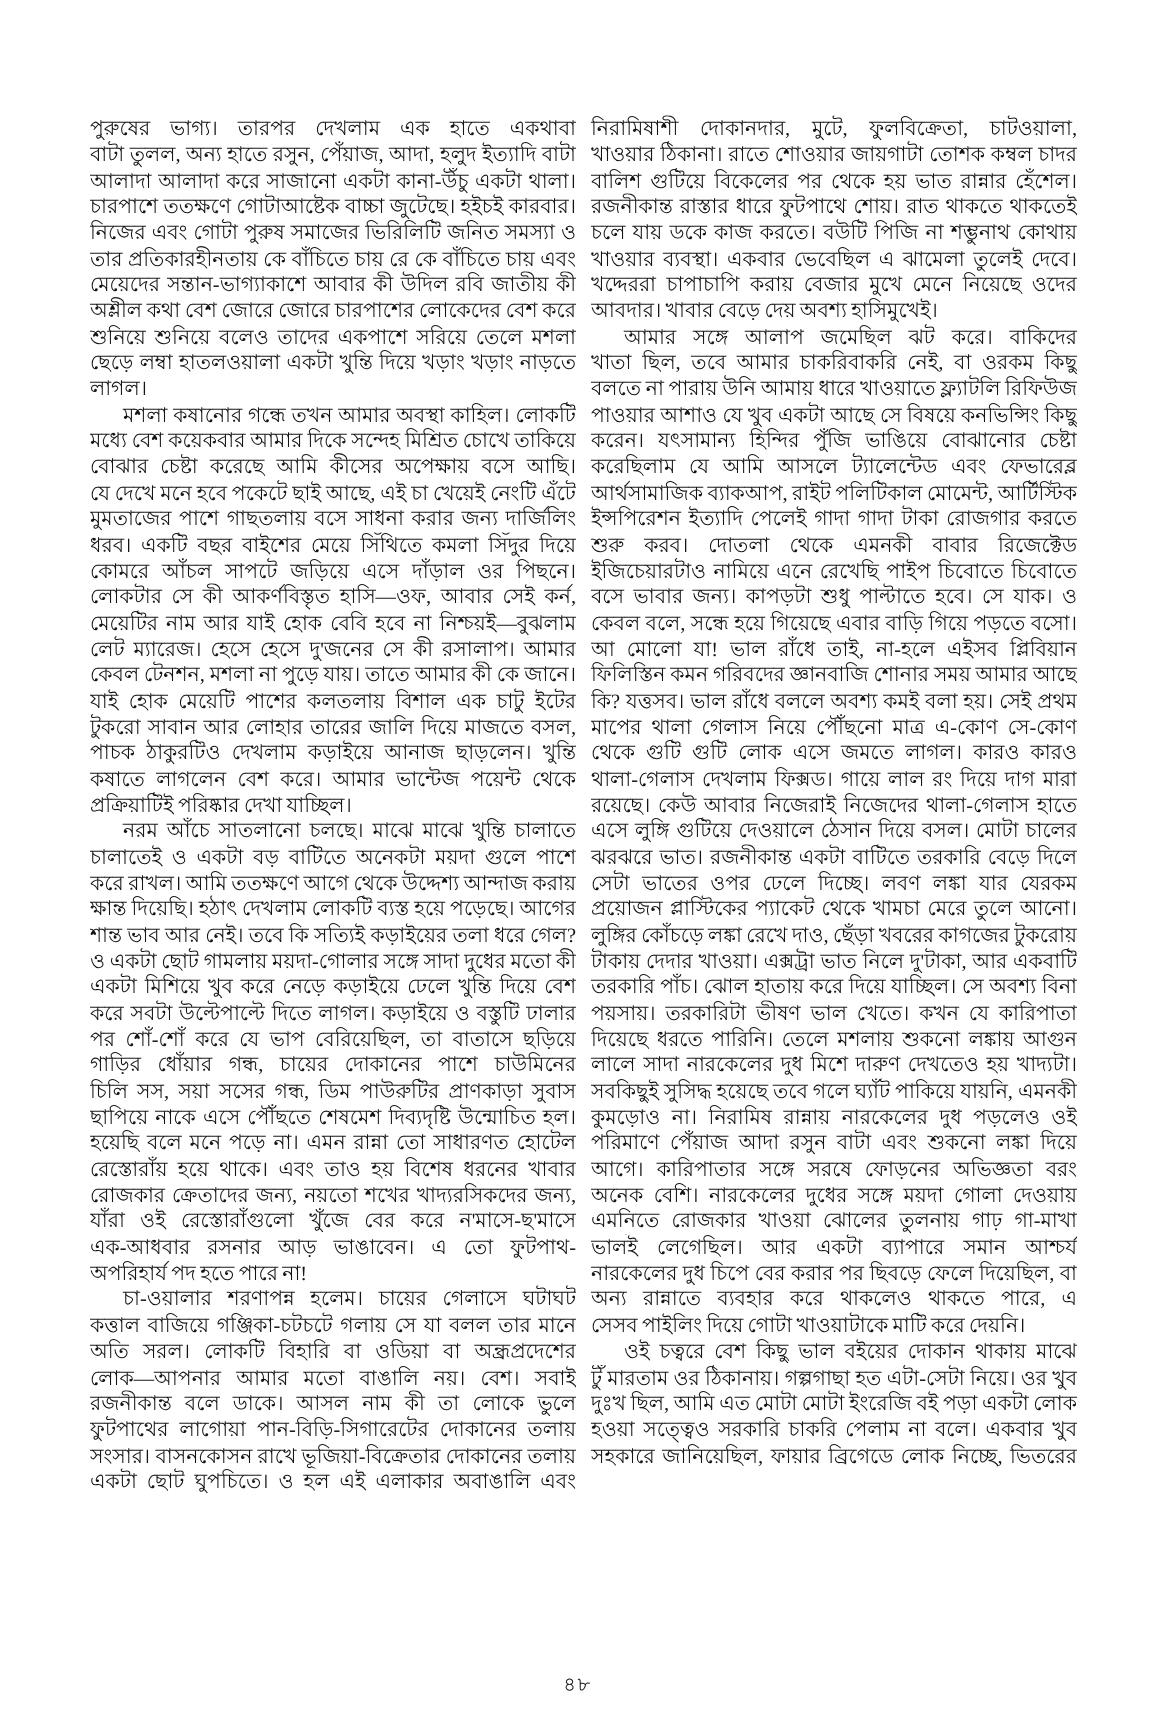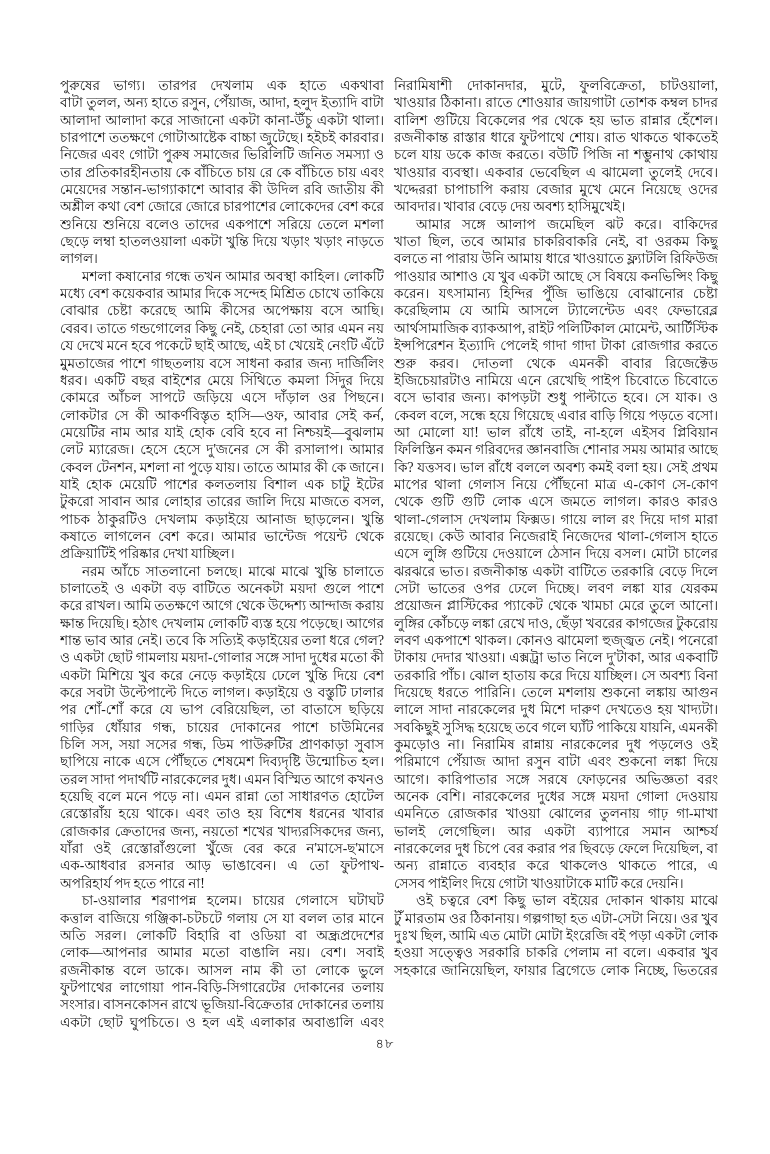--- a/index.html
+++ b/index.html
@@ -39,21 +39,21 @@
     word-spacing: -0.5px;
   }
   .line.pend {
     text-align-last: left;
   }
   .line.indent {
     text-indent: 22px;
   }
   .page-number {
     position: absolute;
-    top: 1034px;
+    top: 1113px;
     left: 0;
     width: 100%;
     text-align: center;
     font-size: 13px;
     letter-spacing: 1px;
   }
 </style>
 </head>
 <body>
 
@@ -67,21 +67,20 @@
         <div class="line">নিজের এবং গোটা পুরুষ সমাজের ভিরিলিটি জনিত সমস্যা ও</div>
         <div class="line">তার প্রতিকারহীনতায় কে বাঁচিতে চায় রে কে বাঁচিতে চায় এবং</div>
         <div class="line">মেয়েদের সন্তান-ভাগ্যাকাশে আবার কী উদিল রবি জাতীয় কী সব</div>
         <div class="line">অশ্লীল কথা বেশ জোরে জোরে চারপাশের লোকেদের বেশ করে</div>
         <div class="line">শুনিয়ে শুনিয়ে বলেও তাদের একপাশে সরিয়ে তেলে মশলা</div>
         <div class="line">ছেড়ে লম্বা হাতলওয়ালা একটা খুন্তি দিয়ে খড়াং খড়াং নাড়তে</div>
         <div class="line pend">লাগল।</div>
         <div class="line indent">মশলা কষানোর গন্ধে তখন আমার অবস্থা কাহিল। লোকটি এর</div>
         <div class="line">মধ্যে বেশ কয়েকবার আমার দিকে সন্দেহ মিশ্রিত চোখে তাকিয়ে</div>
         <div class="line">বোঝার চেষ্টা করেছে আমি কীসের অপেক্ষায় বসে আছি। চেহারা</div>
-        <div class="line">বেরব। তাতে গন্ডগোলের কিছু নেই, চেহারা তো আর এমন নয়</div>
         <div class="line">যে দেখে মনে হবে পকেটে ছাই আছে, এই চা খেয়েই নেংটি এঁটে</div>
         <div class="line">মুমতাজের পাশে গাছতলায় বসে সাধনা করার জন্য দার্জিলিং মেল</div>
         <div class="line">ধরব। একটি বছর বাইশের মেয়ে সিঁথিতে কমলা সিঁদুর দিয়ে</div>
         <div class="line">কোমরে আঁচল সাপটে জড়িয়ে এসে দাঁড়াল ওর পিছনে।</div>
         <div class="line">লোকটার সে কী আকর্ণবিস্তৃত হাসি—ওফ, আবার সেই কর্ন,</div>
         <div class="line">মেয়েটির নাম আর যাই হোক বেবি হবে না নিশ্চয়ই—বুঝলাম</div>
         <div class="line">লেট ম্যারেজ। হেসে হেসে দু'জনের সে কী রসালাপ। আমার</div>
         <div class="line">কেবল টেনশন, মশলা না পুড়ে যায়। তাতে আমার কী কে জানে।</div>
         <div class="line">যাই হোক মেয়েটি পাশের কলতলায় বিশাল এক চাটু ইটের</div>
         <div class="line">টুকরো সাবান আর লোহার তারের জালি দিয়ে মাজতে বসল, আর</div>
@@ -93,21 +92,20 @@
         <div class="line">করে রাখল। আমি ততক্ষণে আগে থেকে উদ্দেশ্য আন্দাজ করায়</div>
         <div class="line">ক্ষান্ত দিয়েছি। হঠাৎ দেখলাম লোকটি ব্যস্ত হয়ে পড়েছে। আগের</div>
         <div class="line">শান্ত ভাব আর নেই। তবে কি সত্যিই কড়াইয়ের তলা ধরে গেল?</div>
         <div class="line">ও একটা ছোট গামলায় ময়দা-গোলার সঙ্গে সাদা দুধের মতো কী</div>
         <div class="line">একটা মিশিয়ে খুব করে নেড়ে কড়াইয়ে ঢেলে খুন্তি দিয়ে বেশ</div>
         <div class="line">করে সবটা উল্টেপাল্টে দিতে লাগল। কড়াইয়ে ও বস্তুটি ঢালার</div>
         <div class="line">পর শোঁ-শোঁ করে যে ভাপ বেরিয়েছিল, তা বাতাসে ছড়িয়ে</div>
         <div class="line">গাড়ির ধোঁয়ার গন্ধ, চায়ের দোকানের পাশে চাউমিনের দোকানের</div>
         <div class="line">চিলি সস, সয়া সসের গন্ধ, ডিম পাউরুটির প্রাণকাড়া সুবাস</div>
         <div class="line">ছাপিয়ে নাকে এসে পৌঁছতে শেষমেশ দিব্যদৃষ্টি উন্মোচিত হল।</div>
-        <div class="line">তরল সাদা পদার্থটি নারকেলের দুধ। এমন বিস্মিত আগে কখনও</div>
         <div class="line">হয়েছি বলে মনে পড়ে না। এমন রান্না তো সাধারণত হোটেল</div>
         <div class="line">রেস্তোরাঁয় হয়ে থাকে। এবং তাও হয় বিশেষ ধরনের খাবার</div>
         <div class="line">রোজকার ক্রেতাদের জন্য, নয়তো শখের খাদ্যরসিকদের জন্য,</div>
         <div class="line">যাঁরা ওই রেস্তোরাঁগুলো খুঁজে বের করে ন'মাসে-ছ'মাসে</div>
         <div class="line">এক-আধবার রসনার আড় ভাঙাবেন। এ তো ফুটপাথ-কুইজিনের</div>
         <div class="line pend">অপরিহার্য পদ হতে পারে না!</div>
         <div class="line indent">চা-ওয়ালার শরণাপন্ন হলেম। চায়ের গেলাসে ঘটাঘট চামচের</div>
         <div class="line">কত্তাল বাজিয়ে গঞ্জিকা-চটচটে গলায় সে যা বলল তার মানে</div>
         <div class="line">অতি সরল। লোকটি বিহারি বা ওডিয়া বা অন্ধ্রপ্রদেশের</div>
         <div class="line">লোক—আপনার আমার মতো বাঙালি নয়। বেশ। সবাই</div>
@@ -142,23 +140,23 @@
         <div class="line">কি? যত্তসব। ভাল রাঁধে বললে অবশ্য কমই বলা হয়। সেই প্রথম</div>
         <div class="line">মাপের থালা গেলাস নিয়ে পৌঁছনো মাত্র এ-কোণ সে-কোণ</div>
         <div class="line">থেকে গুটি গুটি লোক এসে জমতে লাগল। কারও কারও</div>
         <div class="line">থালা-গেলাস দেখলাম ফিক্সড। গায়ে লাল রং দিয়ে দাগ মারা</div>
         <div class="line">রয়েছে। কেউ আবার নিজেরাই নিজেদের থালা-গেলাস হাতে</div>
         <div class="line">এসে লুঙ্গি গুটিয়ে দেওয়ালে ঠেসান দিয়ে বসল। মোটা চালের</div>
         <div class="line">ঝরঝরে ভাত। রজনীকান্ত একটা বাটিতে তরকারি বেড়ে দিলে বউ</div>
         <div class="line">সেটা ভাতের ওপর ঢেলে দিচ্ছে। লবণ লঙ্কা যার যেরকম</div>
         <div class="line">প্রয়োজন প্লাস্টিকের প্যাকেট থেকে খামচা মেরে তুলে আনো।</div>
         <div class="line">লুঙ্গির কোঁচড়ে লঙ্কা রেখে দাও, ছেঁড়া খবরের কাগজের টুকরোয়</div>
-        <div class="line">লবণ একপাশে থাকল। কোনও ঝামেলা হুজ্জ্বত নেই। পনেরো</div>
         <div class="line">টাকায় দেদার খাওয়া। এক্সট্রা ভাত নিলে দু'টাকা, আর একবাটি</div>
         <div class="line">তরকারি পাঁচ। ঝোল হাতায় করে দিয়ে যাচ্ছিল। সে অবশ্য বিনা</div>
+        <div class="line">পয়সায়। তরকারিটা ভীষণ ভাল খেতে। কখন যে কারিপাতা</div>
         <div class="line">দিয়েছে ধরতে পারিনি। তেলে মশলায় শুকনো লঙ্কায় আগুন</div>
         <div class="line">লালে সাদা নারকেলের দুধ মিশে দারুণ দেখতেও হয় খাদ্যটা।</div>
         <div class="line">সবকিছুই সুসিদ্ধ হয়েছে তবে গলে ঘ্যাঁট পাকিয়ে যায়নি, এমনকী</div>
         <div class="line">কুমড়োও না। নিরামিষ রান্নায় নারকেলের দুধ পড়লেও ওই</div>
         <div class="line">পরিমাণে পেঁয়াজ আদা রসুন বাটা এবং শুকনো লঙ্কা দিয়ে খাইনি</div>
         <div class="line">আগে। কারিপাতার সঙ্গে সরষে ফোড়নের অভিজ্ঞতা বরং আমার</div>
         <div class="line">অনেক বেশি। নারকেলের দুধের সঙ্গে ময়দা গোলা দেওয়ায়</div>
         <div class="line">এমনিতে রোজকার খাওয়া ঝোলের তুলনায় গাঢ় গা-মাখা ভাবটা</div>
         <div class="line">ভালই লেগেছিল। আর একটা ব্যাপারে সমান আশ্চর্য হয়েছিলাম।</div>
         <div class="line">নারকেলের দুধ চিপে বের করার পর ছিবড়ে ফেলে দিয়েছিল, বা</div>

